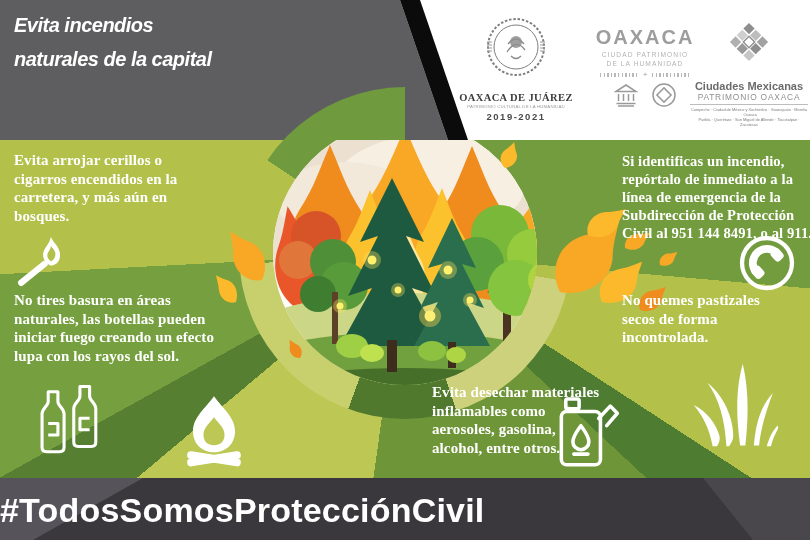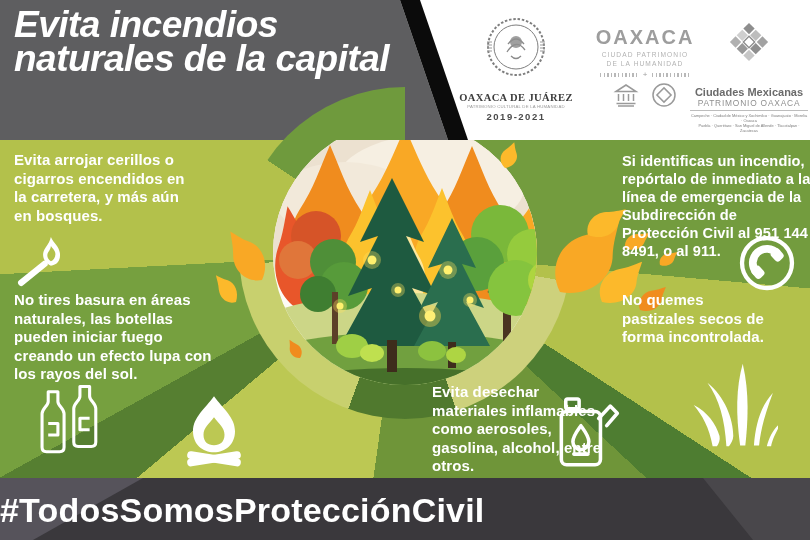--- a/index.html
+++ b/index.html
@@ -8,38 +8,38 @@
     font-family:"Liberation Sans",sans-serif;background:#fff;
   }
   
   .header{position:absolute;left:0;top:0;width:810px;height:140px;background:#fff;}
   .header-dark{position:absolute;left:0;top:0;width:100%;height:100%;
     background:var(--header-gray,#5e5e60);
     clip-path:polygon(0 0,400px 0,448px 140px,0 140px);}
   .header-black{position:absolute;left:0;top:0;width:100%;height:100%;background:#0b0b0b;
     clip-path:polygon(400px 0,420px 0,468px 140px,448px 140px);}
   .main-title{position:absolute;left:14px;top:8px;color:#fff;
-    font-size:37px;line-height:34px;font-weight:bold;font-style:italic;letter-spacing:-0.5px;}
+    font-size:20px;line-height:34px;font-weight:bold;font-style:italic;letter-spacing:-0.5px;}
   .main-title span{display:block;}
   
   .logo{position:absolute;text-align:center;color:#8f8f8f;}
   .logo-seal{left:452px;top:16px;width:128px;}
   .seal-name{font-family:"Liberation Serif",serif;font-weight:bold;font-size:10.5px;color:#3c3c3c;letter-spacing:.4px;margin-top:8px;}
   .seal-sub{font-size:4.3px;color:#9a9a9a;letter-spacing:.2px;margin-top:1px;}
   .seal-years{font-size:9.5px;font-weight:bold;color:#4a4a4a;letter-spacing:1.5px;margin-top:2px;}
   .logo-oaxaca{left:586px;top:26px;width:118px;}
   .oax-title{font-size:20px;font-weight:bold;color:#9d9d9d;letter-spacing:2px;}
   .oax-sub{font-size:6.6px;color:#b2b2b2;letter-spacing:1.1px;line-height:8.5px;margin-top:2px;}
   .oax-squiggle{display:flex;align-items:center;justify-content:center;gap:5px;margin-top:5px;}
   .oax-squiggle .sq{width:38px;height:4px;
     background:repeating-linear-gradient(90deg,#b8b8b8 0 1.4px,transparent 1.4px 3.6px);}
   .oax-squiggle .plus{color:#a0a0a0;font-size:8px;line-height:4px;}
   .oax-icons{display:flex;justify-content:center;gap:12px;margin-top:5px;}
   .logo-ciudades{left:690px;top:20px;width:118px;}
-  .cm-title{font-size:11px;font-weight:bold;color:#6b6b6b;margin-top:18px;}
+  .cm-title{font-size:11px;font-weight:bold;color:#6b6b6b;margin-top:12px;}
   .cm-sub{font-size:8.4px;color:#8f8f8f;letter-spacing:.8px;margin-top:0;}
   .cm-cities{border-top:1px solid #bdbdbd;margin-top:2px;padding-top:1.5px;
     font-size:3.9px;color:#7d7d7d;line-height:5px;}
   
   .content{position:absolute;left:0;top:140px;width:810px;height:338px;
     background:conic-gradient(from 0deg at 405px 113px,
       var(--green-report,#739c3e) 0deg 95deg,
       var(--green-yellow,#b3c14b) 95deg 123deg,
       var(--green-dark,#4e7d31) 123deg 133deg,
       var(--green-mid2,#6f9539) 133deg 188deg,
@@ -49,21 +49,21 @@
       var(--green-yellow,#b3c14b) 267deg 360deg);}
   .ring{position:absolute;left:239px;top:-53px;width:332px;height:332px;border-radius:50%;
     background:conic-gradient(from 0deg,
       transparent 0deg 100deg,
       var(--ring-pale,#cdd17c) 100deg 162deg,
       var(--ring-bottom,#50792e) 162deg 200deg,
       var(--ring-light,#c8d06e) 200deg 266deg,
       transparent 266deg 304deg,
       var(--ring-dark,#6f9a3d) 304deg 360deg);}
   .scene{position:absolute;left:0;top:0;width:810px;height:338px;pointer-events:none;}
-  .tip{position:absolute;color:#fff;font-weight:bold;font-size:15px;line-height:1.24;letter-spacing:.1px;}
+  .tip{position:absolute;color:#fff;font-weight:bold;font-size:15px;line-height:1.24;letter-spacing:.1px;font-family:Liberation Serif, serif;}
   .tip-cerillos{left:14px;top:11px;width:182px;}
   .tip-botellas{left:14px;top:151px;width:206px;}
   .tip-fogatas{left:240px;top:241px;width:178px;text-align:right;}
   .tip-inflamables{left:432px;top:243px;width:172px;}
   .tip-reporta{left:622px;top:12px;width:192px;font-size:14.6px;}
   .tip-pastizales{left:622px;top:151px;width:152px;}
   .icon{position:absolute;}
   .icon-match{left:14px;top:96px;width:54px;height:54px;}
   .icon-bottles{left:36px;top:243px;width:72px;height:74px;}
   .icon-campfire{left:186px;top:254px;width:56px;height:78px;}

